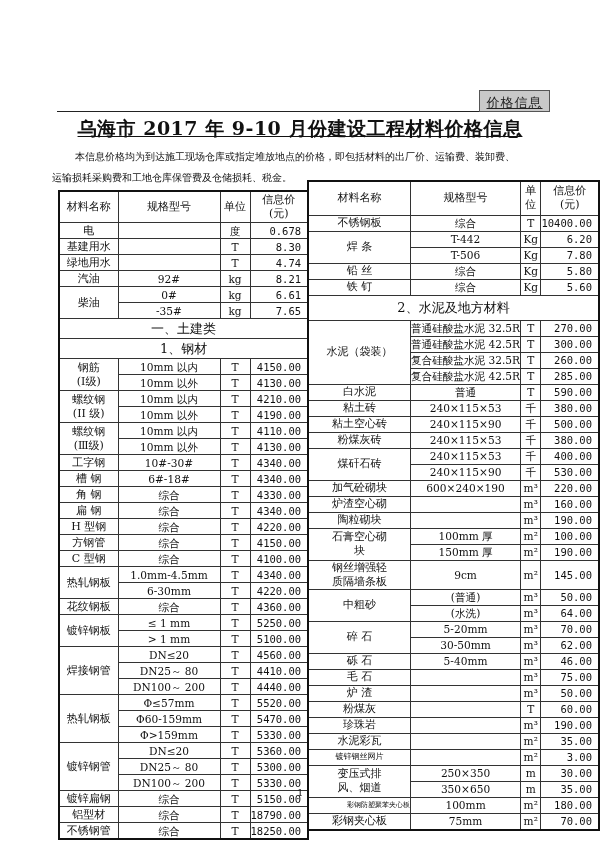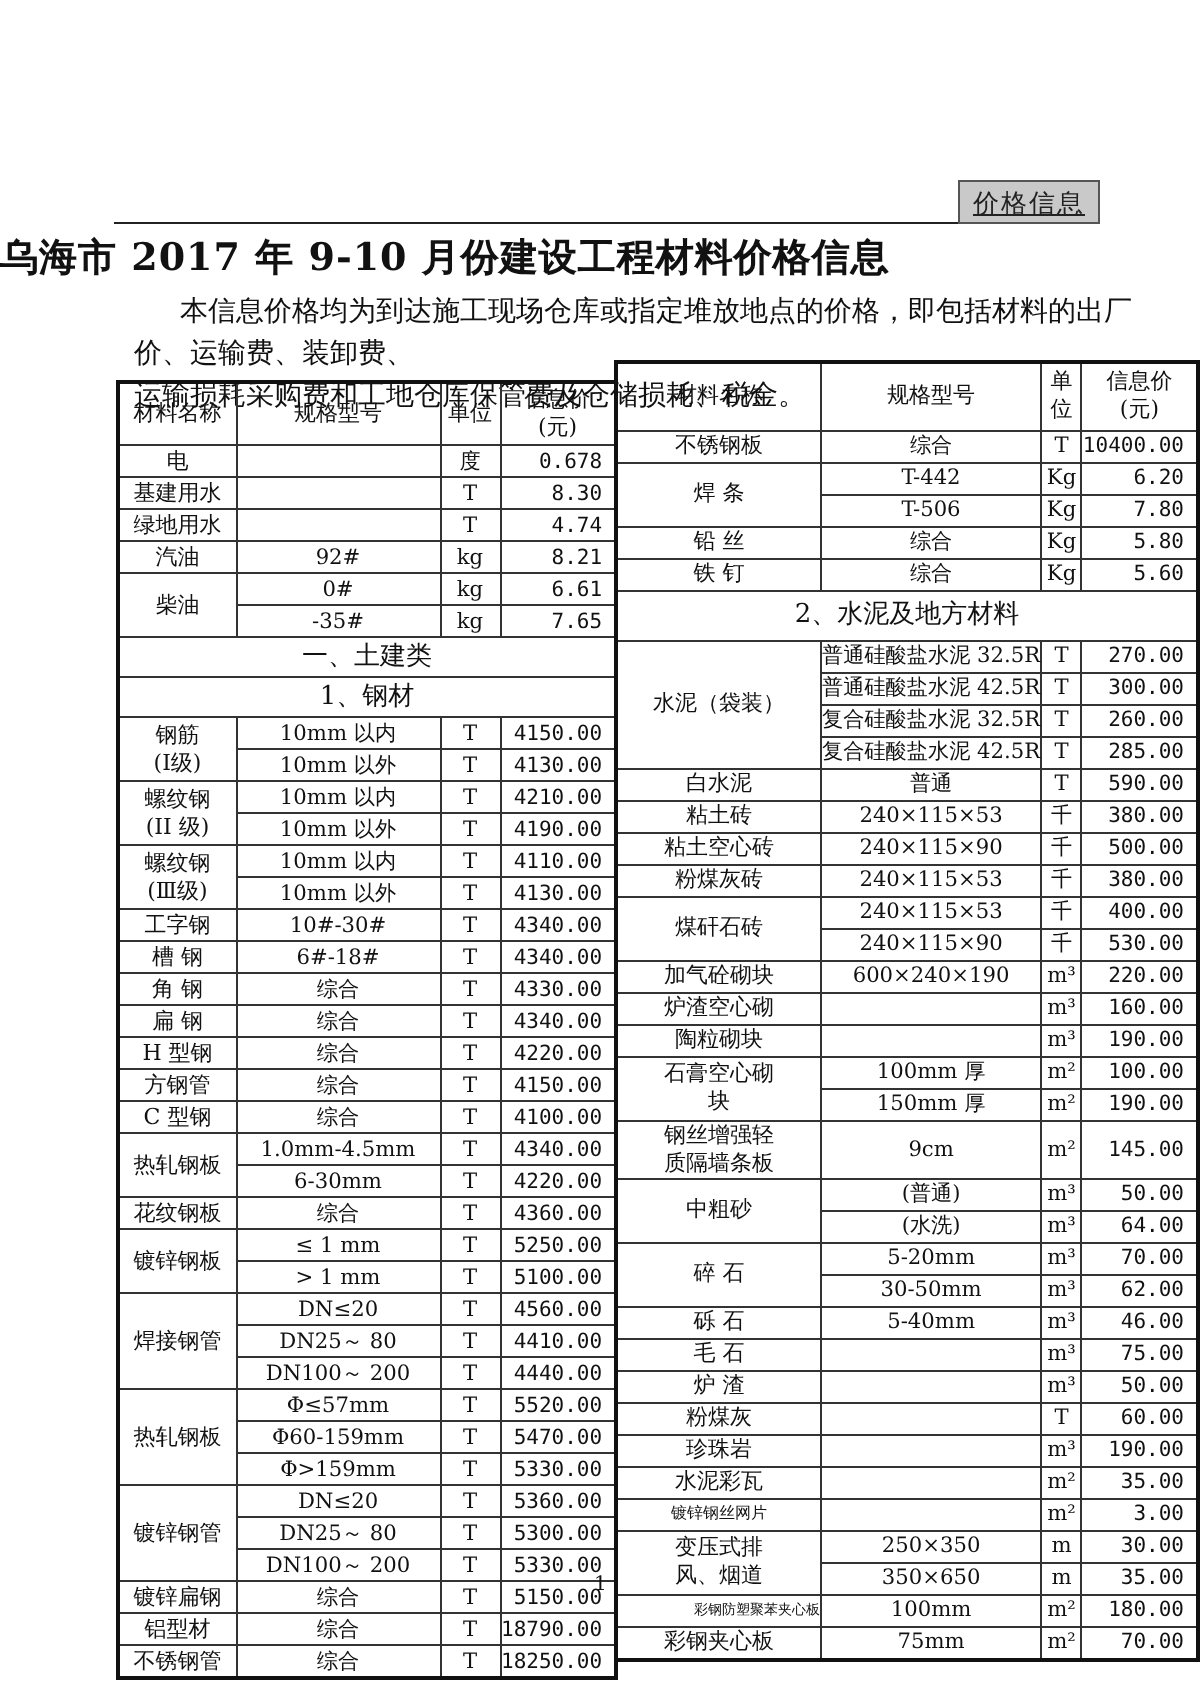--- a/index.html
+++ b/index.html
@@ -2,23 +2,23 @@
 <html><head>
 <meta charset="utf-8">
 <style>
   html, body { margin:0; padding:0; background:#ffffff; }
   body { width:600px; height:848px; position:relative; overflow:hidden;
          font-family:"DejaVu Serif","Liberation Serif",serif; color:#111; }
   .hdr-line { position:absolute; left:57px; top:111px; width:423px; border-top:1.5px solid #222; }
   .hdr-tag { position:absolute; left:479px; top:90px; width:71px; height:22px;
              background:#c9c9c9; border:1px solid #555; font-size:13px; letter-spacing:1px;
              text-align:center; line-height:24px; color:#222; box-sizing:border-box;text-decoration:underline; }
-  .title { position:absolute; left:0; width:600px; top:116px; 
-           font-size:19px; font-weight:bold; letter-spacing:0.5px; }
-  .intro { position:absolute; left:67px; width:500px; top:146px; font-size:14px; line-height:21px; }
+  .title { position:absolute; left:0; width:600px; top:116px; text-align:center;
+           font-size:19px; font-weight:bold; letter-spacing:0.5px;text-decoration:underline; }
+  .intro { position:absolute; left:52px; width:500px; top:146px; font-size:10px; line-height:21px; }
   .intro p { margin:0; }
   .intro .p1 { text-indent:23px; }
   table { border-collapse:collapse; position:absolute; font-size:10.6px; }
   td { border:1px solid #333; text-align:center; padding:0; height:15px; line-height:14px; white-space:nowrap; }
   .tl { left:58px; top:190px; border:2px solid #111; }
   .tr { left:307px; top:180px; border:2px solid #111; }
   th { border:1px solid #333; font-weight:normal; font-size:11px; line-height:14px; }
   .sect { font-size:13px; height:19px; }
   .num { font-family:"DejaVu Sans Mono","Liberation Mono",monospace; font-size:10.5px; text-align:right; padding-right:6px; }
   .name { font-size:11px; }

